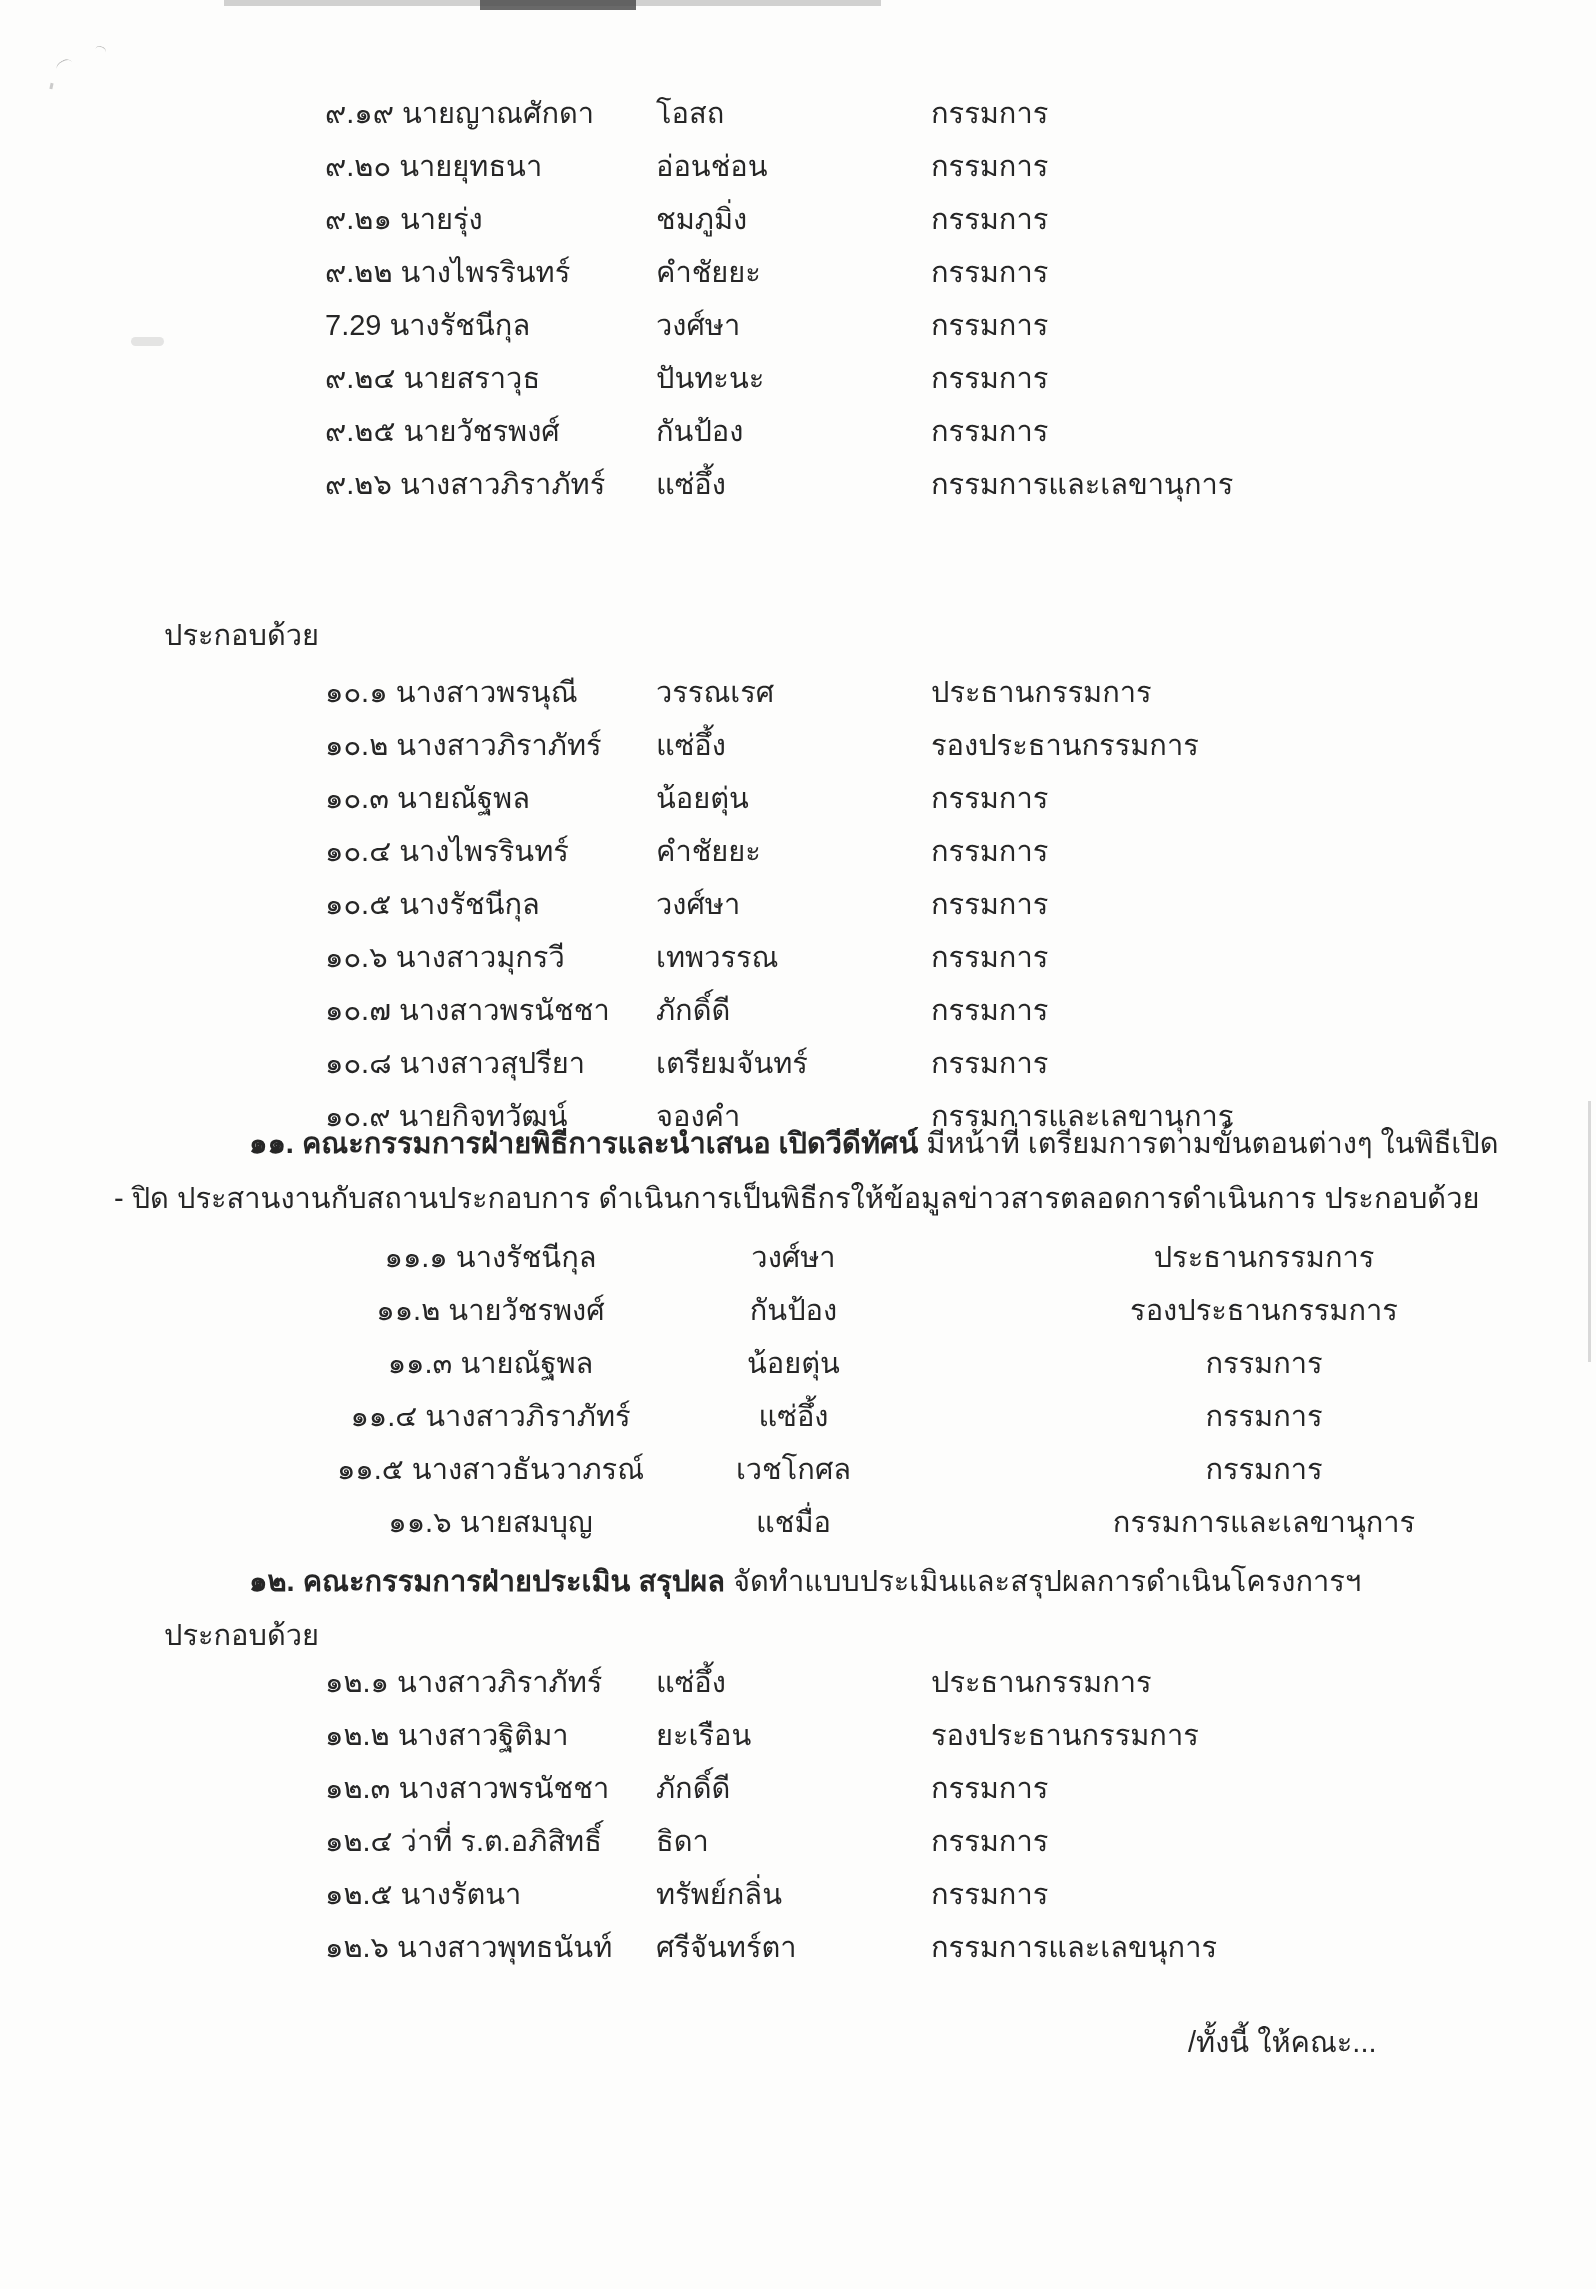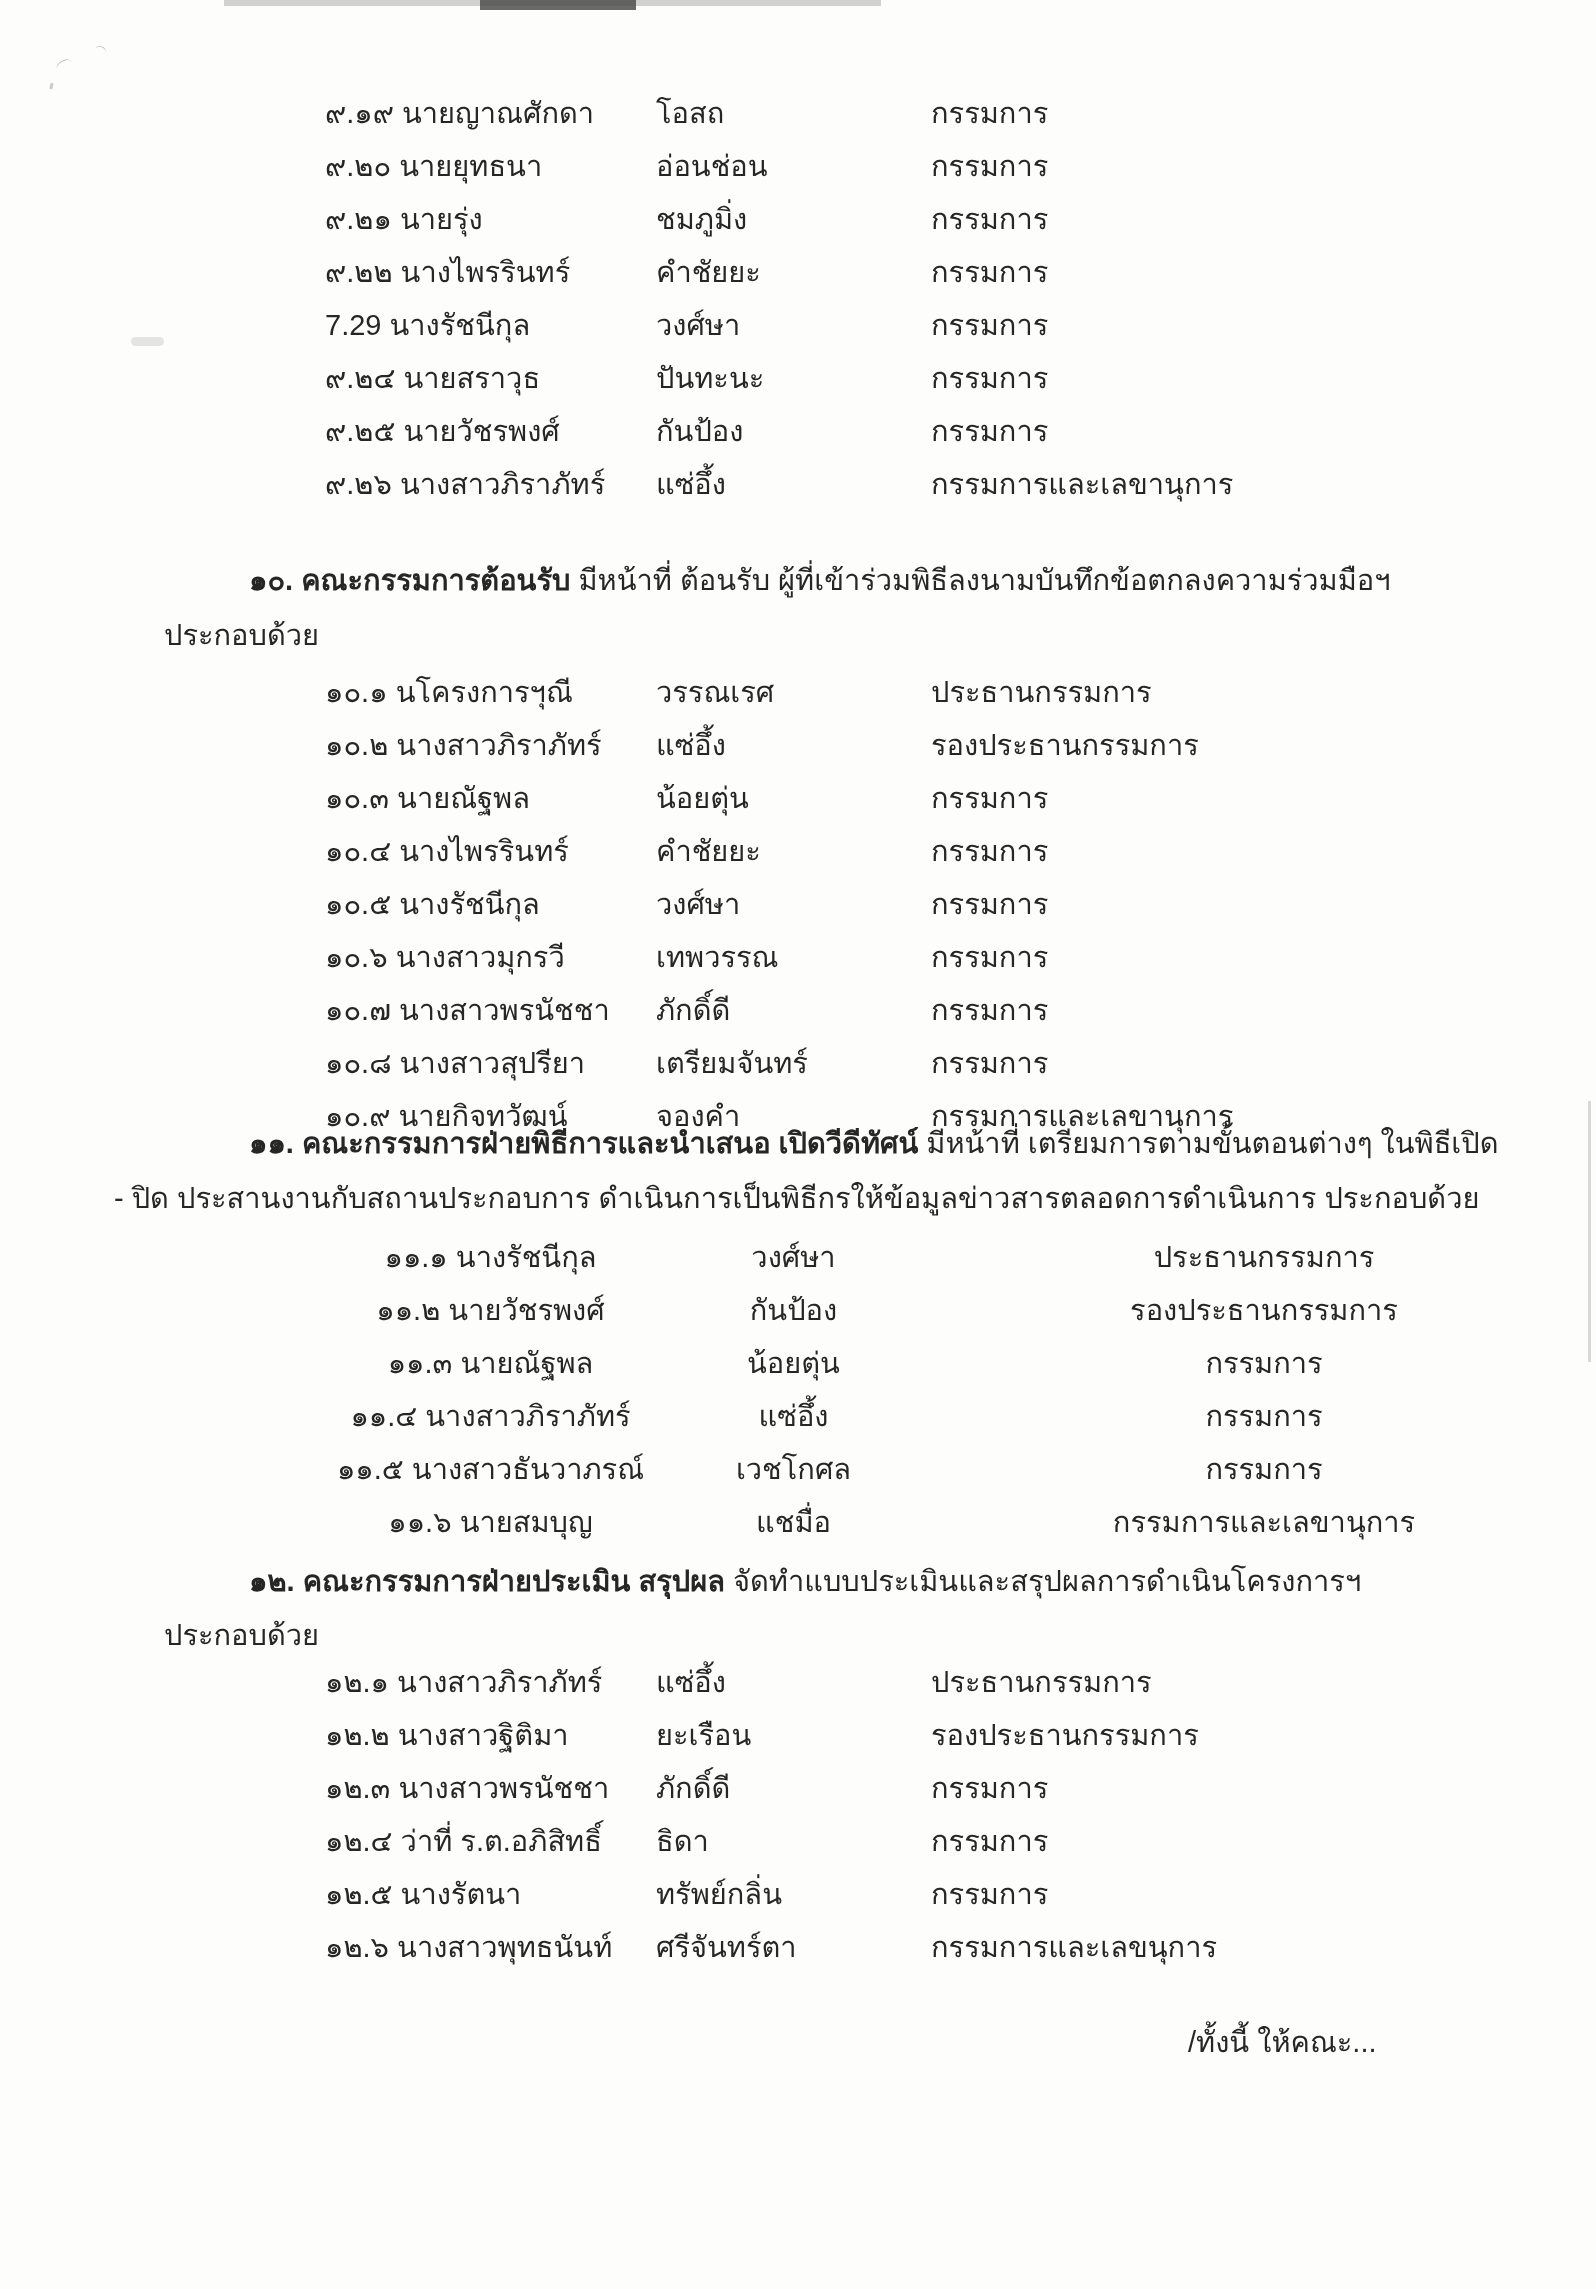--- a/index.html
+++ b/index.html
@@ -96,28 +96,24 @@
         <span>กันป้อง</span>
         <span>กรรมการ</span>
       </div>
       <div class="row">
         <span class="c-name"><span>๙.๒๖</span> <span>นางสาวภิราภัทร์</span></span>
         <span>แซ่อึ้ง</span>
         <span>กรรมการและเลขานุการ</span>
       </div>
   </div>
 
-  <div class="heading" id="sec10-heading">
-    <span class="b">๑๐. คณะกรรมการต้อนรับ</span>
-    <span>มีหน้าที่ ต้อนรับ ผู้ที่เข้าร่วมพิธีลงนามบันทึกข้อตกลงความร่วมมือฯ</span>
-  </div>
   <div class="cont-line" id="sec10-cont">ประกอบด้วย</div>
   <div class="member-list" id="sec10-list">
     <div class="row">
-        <span class="c-name"><span>๑๐.๑</span> <span>นโครงการฯุณี</span></span>
+        <span class="c-name"><span>๑๐.๑</span> <span>นางสาวพรนุณี</span></span>
         <span>วรรณเรศ</span>
         <span>ประธานกรรมการ</span>
       </div>
       <div class="row">
         <span class="c-name"><span>๑๐.๒</span> <span>นางสาวภิราภัทร์</span></span>
         <span>แซ่อึ้ง</span>
         <span>รองประธานกรรมการ</span>
       </div>
       <div class="row">
         <span class="c-name"><span>๑๐.๓</span> <span>นายณัฐพล</span></span>

